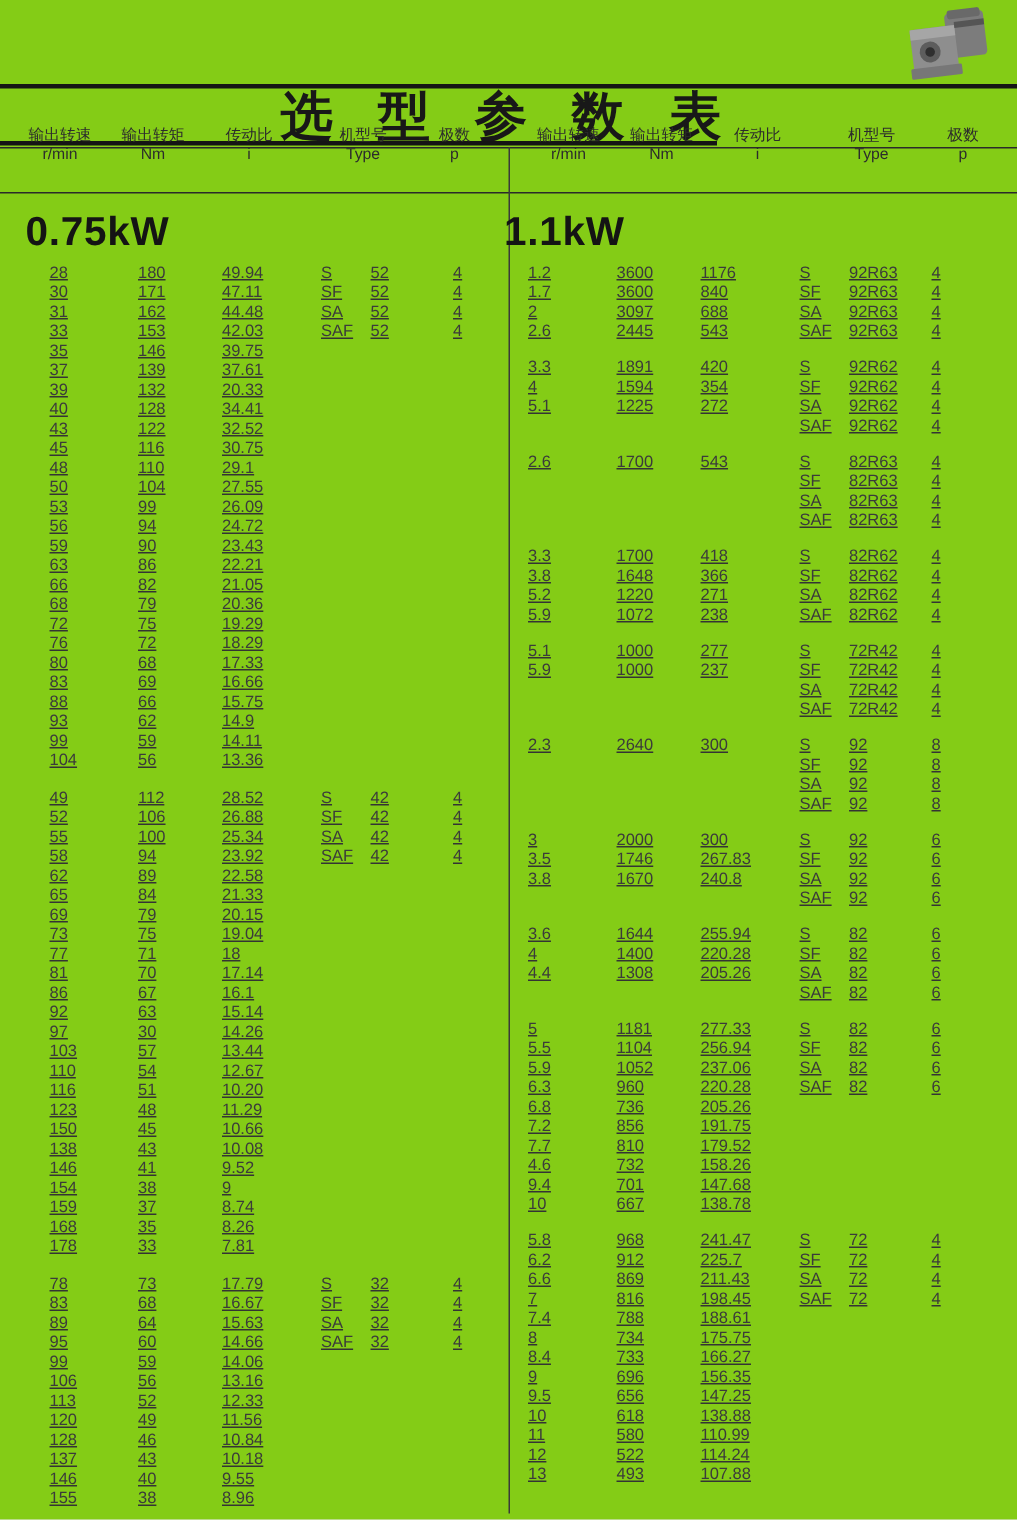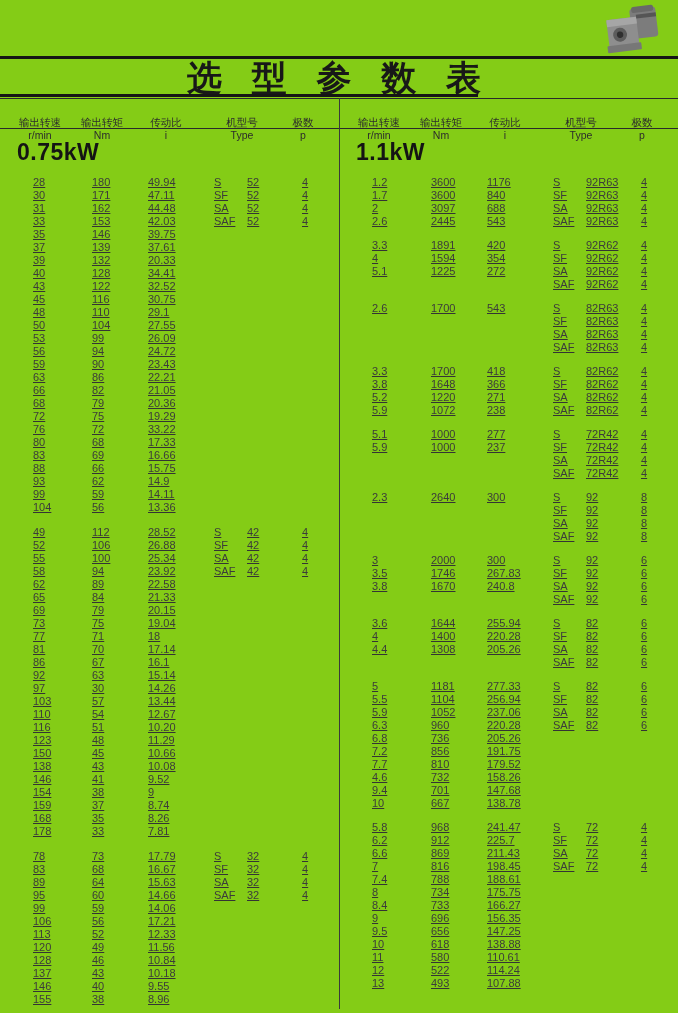--- a/index.html
+++ b/index.html
@@ -16,31 +16,31 @@
   .page-title{
     position:absolute;left:0;top:59px;width:678px;text-align:center;
     font-size:35px;font-weight:bold;color:#181818;letter-spacing:10px;line-height:38px;
     white-space:nowrap;
   }
   .title-underline{position:absolute;left:0;top:94px;width:478px;height:3px;background:#151515;}
   .header-rule-top{position:absolute;left:0;top:98px;width:678px;height:1px;background:#2a2a2a;}
   .header-rule-bottom{position:absolute;left:0;top:128px;width:678px;height:1px;background:#2a2a2a;}
   .v-divider{position:absolute;left:339px;top:98px;width:1px;height:911px;background:#3a3a3a;}
   
-  .table-header{position:absolute;left:0;top:116px;width:678px;height:28px;}
+  .table-header{position:absolute;left:0;top:84px;width:678px;height:28px;}
   .header-group{position:absolute;top:0;width:339px;height:28px;}
   .header-group.hg-left{left:0;}
   .header-group.hg-right{left:339px;}
   .header-col{position:absolute;top:0;transform:translateX(-50%);text-align:center;
     font-size:10.5px;line-height:13px;color:#2c2c2c;white-space:nowrap;}
   
   .half{position:absolute;top:0;width:339px;height:1013px;}
   .half-left{left:0;}
-  .half-right{left:339px;}
-  .power-heading{position:absolute;left:17px;top:139px;font-size:23px;font-weight:bold;
+  .half-right{left:319px;}
+  .power-heading{position:absolute;left:17px;top:139px;font-size:27px;font-weight:bold;
     color:#141414;letter-spacing:0.5px;}
   .rows-area{position:absolute;left:0;top:176px;width:339px;}
   .group{margin:0;text-decoration:underline;}
   .half-left .group{margin-bottom:12px;}
   .half-right .group{margin-bottom:11px;}
   .row{display:flex;height:13px;line-height:13px;font-size:11px;padding-left:33px;
     color:#3b3b3b;white-space:nowrap;}
   .cell{display:block;overflow:visible;}
   .c-speed{width:59px;}
   .c-torque{width:56px;}
@@ -278,21 +278,21 @@
             <span class="cell c-speed">72</span>
             <span class="cell c-torque">75</span>
             <span class="cell c-ratio">19.29</span>
             <span class="cell c-prefix"></span>
             <span class="cell c-code"></span>
             <span class="cell c-poles"></span>
           </div>
           <div class="row">
             <span class="cell c-speed">76</span>
             <span class="cell c-torque">72</span>
-            <span class="cell c-ratio">33.22</span>
+            <span class="cell c-ratio">18.29</span>
             <span class="cell c-prefix"></span>
             <span class="cell c-code"></span>
             <span class="cell c-poles"></span>
           </div>
           <div class="row">
             <span class="cell c-speed">80</span>
             <span class="cell c-torque">68</span>
             <span class="cell c-ratio">17.33</span>
             <span class="cell c-prefix"></span>
             <span class="cell c-code"></span>
@@ -570,21 +570,21 @@
             <span class="cell c-speed">99</span>
             <span class="cell c-torque">59</span>
             <span class="cell c-ratio">14.06</span>
             <span class="cell c-prefix"></span>
             <span class="cell c-code"></span>
             <span class="cell c-poles"></span>
           </div>
           <div class="row">
             <span class="cell c-speed">106</span>
             <span class="cell c-torque">56</span>
-            <span class="cell c-ratio">17.21</span>
+            <span class="cell c-ratio">13.16</span>
             <span class="cell c-prefix"></span>
             <span class="cell c-code"></span>
             <span class="cell c-poles"></span>
           </div>
           <div class="row">
             <span class="cell c-speed">113</span>
             <span class="cell c-torque">52</span>
             <span class="cell c-ratio">12.33</span>
             <span class="cell c-prefix"></span>
             <span class="cell c-code"></span>
@@ -1068,21 +1068,21 @@
             <span class="cell c-speed">10</span>
             <span class="cell c-torque">618</span>
             <span class="cell c-ratio">138.88</span>
             <span class="cell c-prefix"></span>
             <span class="cell c-code"></span>
             <span class="cell c-poles"></span>
           </div>
           <div class="row">
             <span class="cell c-speed">11</span>
             <span class="cell c-torque">580</span>
-            <span class="cell c-ratio">110.61</span>
+            <span class="cell c-ratio">110.99</span>
             <span class="cell c-prefix"></span>
             <span class="cell c-code"></span>
             <span class="cell c-poles"></span>
           </div>
           <div class="row">
             <span class="cell c-speed">12</span>
             <span class="cell c-torque">522</span>
             <span class="cell c-ratio">114.24</span>
             <span class="cell c-prefix"></span>
             <span class="cell c-code"></span>

